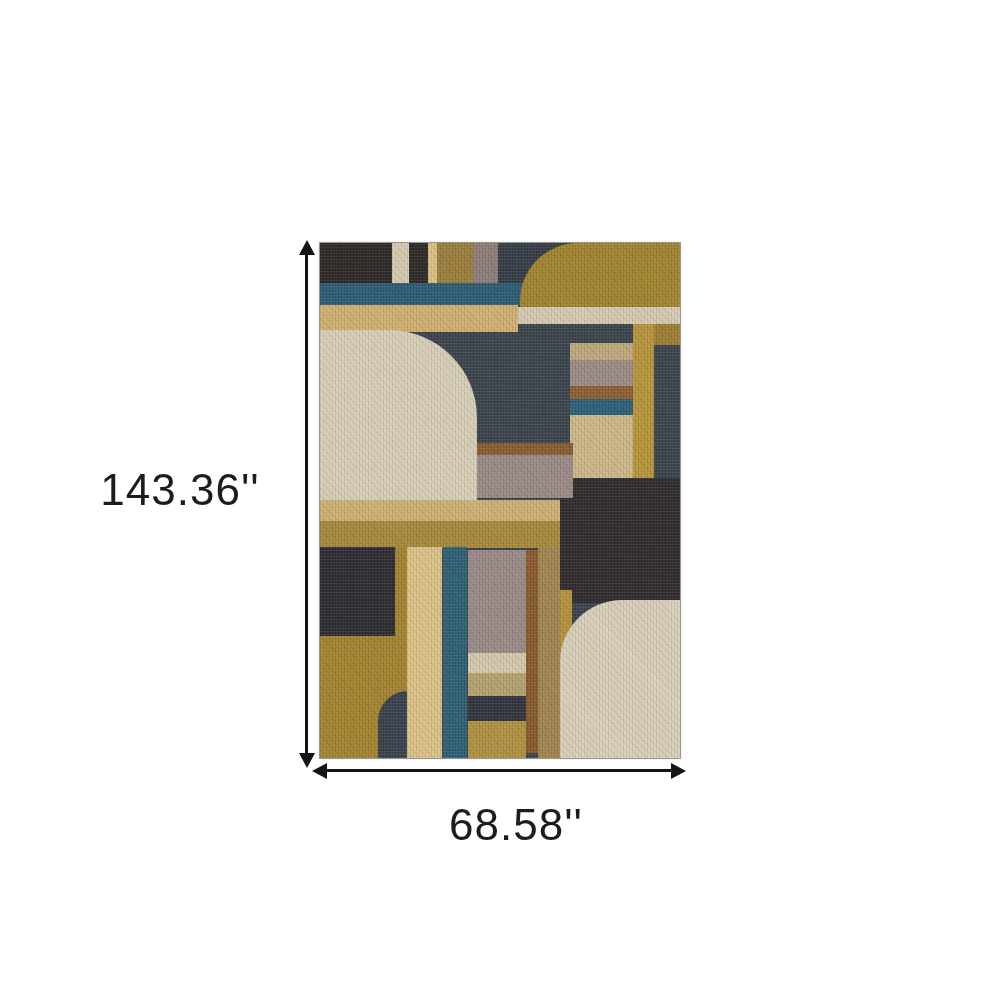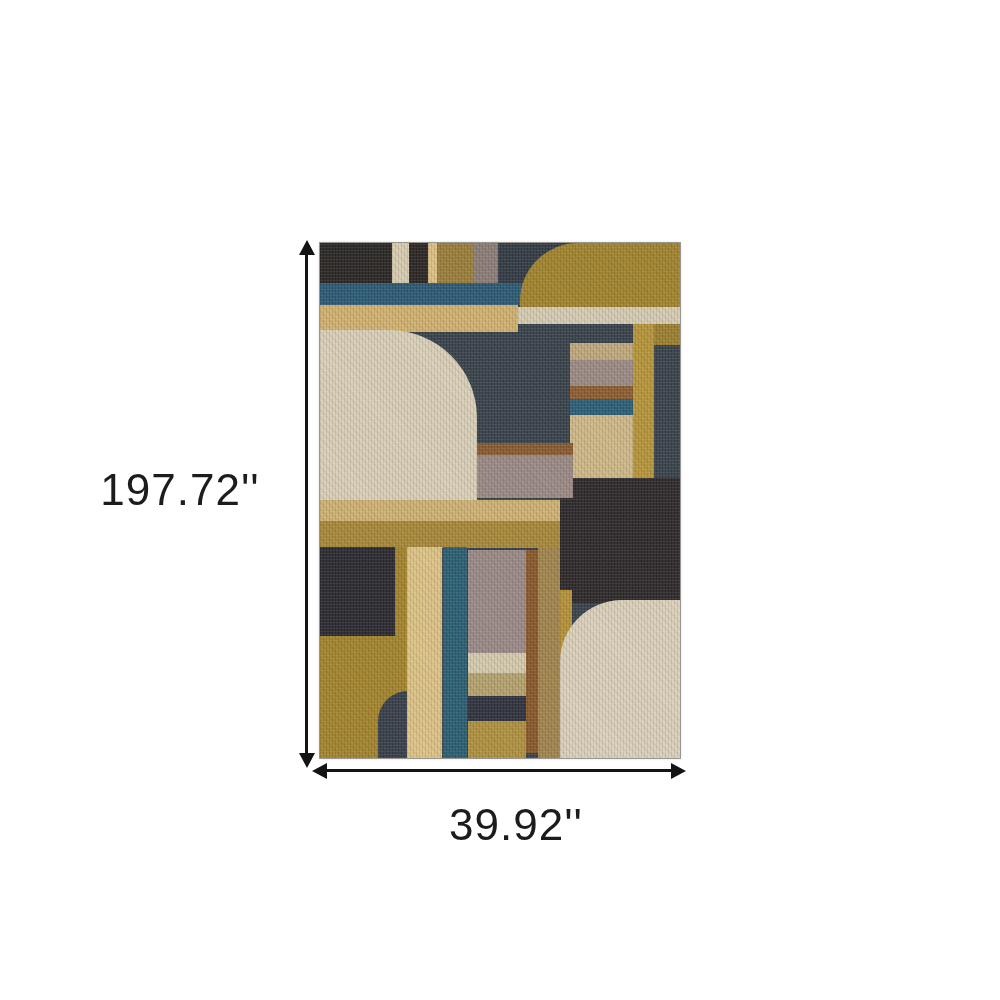--- a/index.html
+++ b/index.html
@@ -139,16 +139,16 @@
     <div class="arrow-line"></div>
     <div class="arrow-head head-down"></div>
   </div>
 
   <div id="width-arrow">
     <div class="arrow-head head-left"></div>
     <div class="arrow-line"></div>
     <div class="arrow-head head-right"></div>
   </div>
 
-  <div id="height-label" class="dim-label">197.72''</div>
-  <div id="width-label" class="dim-label">39.92''</div>
+  <div id="height-label" class="dim-label">143.36''</div>
+  <div id="width-label" class="dim-label">68.58''</div>
 
 </div>
 
 </body></html>

